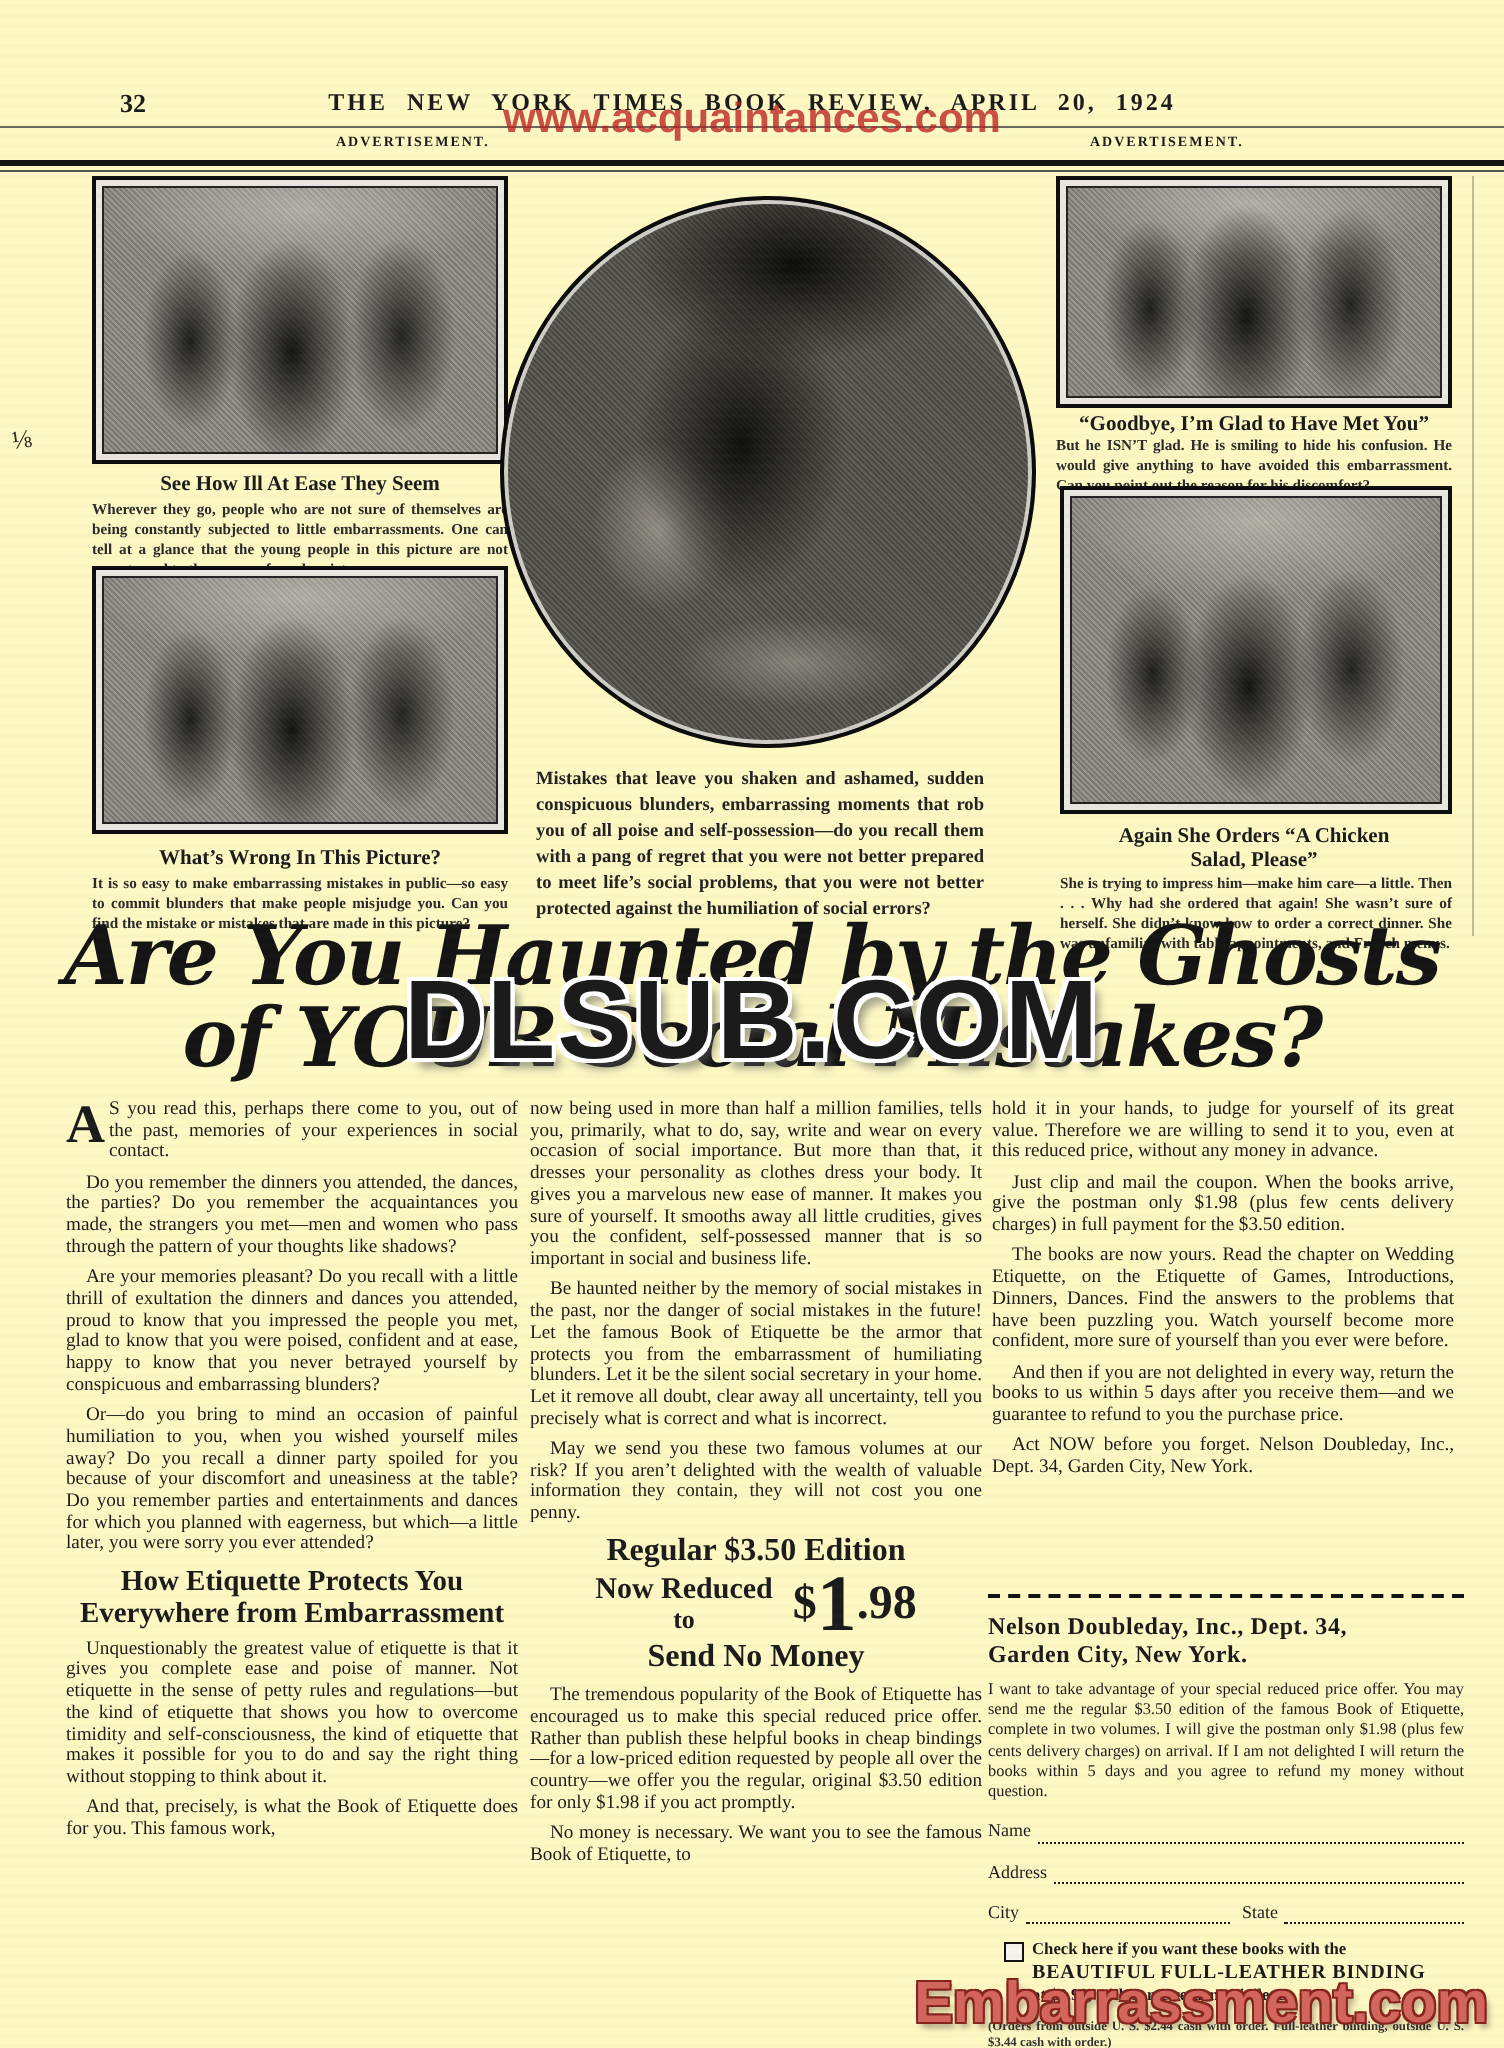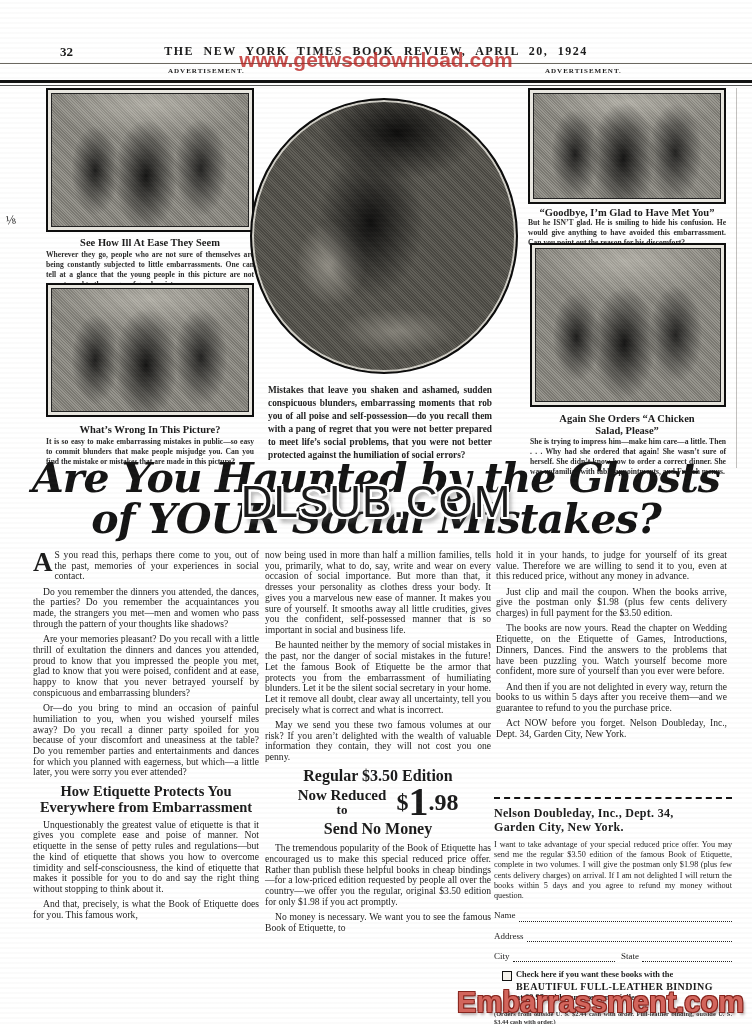--- a/index.html
+++ b/index.html
@@ -1,16 +1,16 @@
 <!DOCTYPE html>
 <html><head>
 <meta charset="utf-8">
 <style>
   html,body{margin:0;padding:0;background:#d8d6d0;}
-  .page{position:relative;width:752px;height:1024px;margin:0 auto;background:#ffffff;overflow:hidden;
+  .page{position:relative;width:752px;height:1024px;margin:0 auto;background:#fef9c3;overflow:hidden;
         font-family:"Liberation Serif",serif;color:#1b1b1b;}
   .page::after{content:"";position:absolute;inset:0;pointer-events:none;
         background:repeating-linear-gradient(0deg,rgba(120,115,105,.03) 0 2px,rgba(255,255,255,0) 2px 5px);}
   
   .pageno{position:absolute;left:60px;top:44px;font-size:13px;font-weight:bold;}
   .masthead{position:absolute;left:0;top:44px;width:100%;text-align:center;font-size:12px;font-weight:bold;
         letter-spacing:1.5px;word-spacing:5px;}
   .rule-a{position:absolute;left:0;top:63px;width:752px;height:1px;background:#6b6860;}
   .rule-b{position:absolute;left:0;top:80px;width:752px;height:3px;background:#111;}
   .rule-c{position:absolute;left:0;top:85px;width:752px;height:1px;background:#555;}
@@ -20,21 +20,21 @@
   
   .wm-tc4s{position:absolute;right:2px;top:-6px;font-family:"Liberation Sans",sans-serif;font-weight:bold;
         font-size:47px;letter-spacing:-1px;color:#301310;z-index:30;}
   @supports (-webkit-background-clip:text){
     .wm-tc4s{background:linear-gradient(180deg,#6e2722 15%,#16090
 7 80%);-webkit-background-clip:text;background-clip:text;color:transparent;}
   }
   .wm-getwso{position:absolute;left:50%;top:48px;transform:translateX(-50%);z-index:30;
         font-family:"Liberation Sans",sans-serif;font-weight:bold;font-size:21px;color:rgba(186,32,30,.78);}
   .wm-dlsub{position:absolute;left:50%;top:477px;transform:translateX(-50%);z-index:30;
-        font-family:"Liberation Sans",sans-serif;font-weight:normal;font-size:44px;letter-spacing:1px;color:#c
+        font-family:"Liberation Sans",sans-serif;font-weight:bold;font-size:56px;letter-spacing:1px;color:#c
 1201c;
         text-shadow:-2px -2px 0 #fff,2px -2px 0 #fff,-2px 2px 0 #fff,2px 2px 0 #fff,0 -2px 0 #fff,0 2px 0 #fff,-2px 0 0 #fff,2px 0 0 #fff,4px 5px 4px rgba(90,90,90,.55);}
   .wm-traders{position:absolute;right:8px;top:986px;z-index:30;font-family:"Liberation Sans",sans-serif;
         font-weight:bold;font-size:29px;color:#d2655c;
         text-shadow:-1px -1px 0 #86251e,1px -1px 0 #86251e,-1px 1px 0 #86251e,1px 1px 0 #86251e,2px 3px 3px rgba(40,10,8,.35);}
   
   .photo-frame{position:absolute;border:2px solid #0d0d0d;background:#e9e7e0;padding:3px;box-sizing:border-box;}
   .ph-img{width:100%;height:100%;border:1px solid #222;box-sizing:border-box;background-color:#8f8d85;
         background-image:
           radial-gradient(ellipse 34px 64px at 22% 58%, rgba(12,12,12,.85), rgba(12,12,12,0) 70%),
@@ -97,21 +97,21 @@
   .cbx-l3{font-size:8.4px;font-weight:bold;}
   .fineprint{margin-top:6px;font-size:6.4px;line-height:1.3;color:#333;text-align:justify;font-weight:bold;}
   .edge-line{position:absolute;left:736px;top:88px;width:1px;height:380px;background:rgba(80,75,70,.35);}
 </style>
 </head>
 <body>
 
 <div class="page">
 
   <div class="wm-tc4s">TC4S.net</div>
-  <div class="wm-getwso">www.getwsodownload.com</div>
+  <div class="wm-getwso">www.acquaintances.com</div>
   <div class="wm-dlsub">DLSUB.COM</div>
   <div class="wm-traders">Embarrassment.com</div>
 
   <div class="pageno">32</div>
   <div class="masthead">THE NEW YORK TIMES BOOK REVIEW, APRIL 20, 1924</div>
   <div class="rule-a"></div>
   <div class="adlabel left">ADVERTISEMENT.</div>
   <div class="adlabel right">ADVERTISEMENT.</div>
   <div class="rule-b"></div>
   <div class="rule-c"></div>

